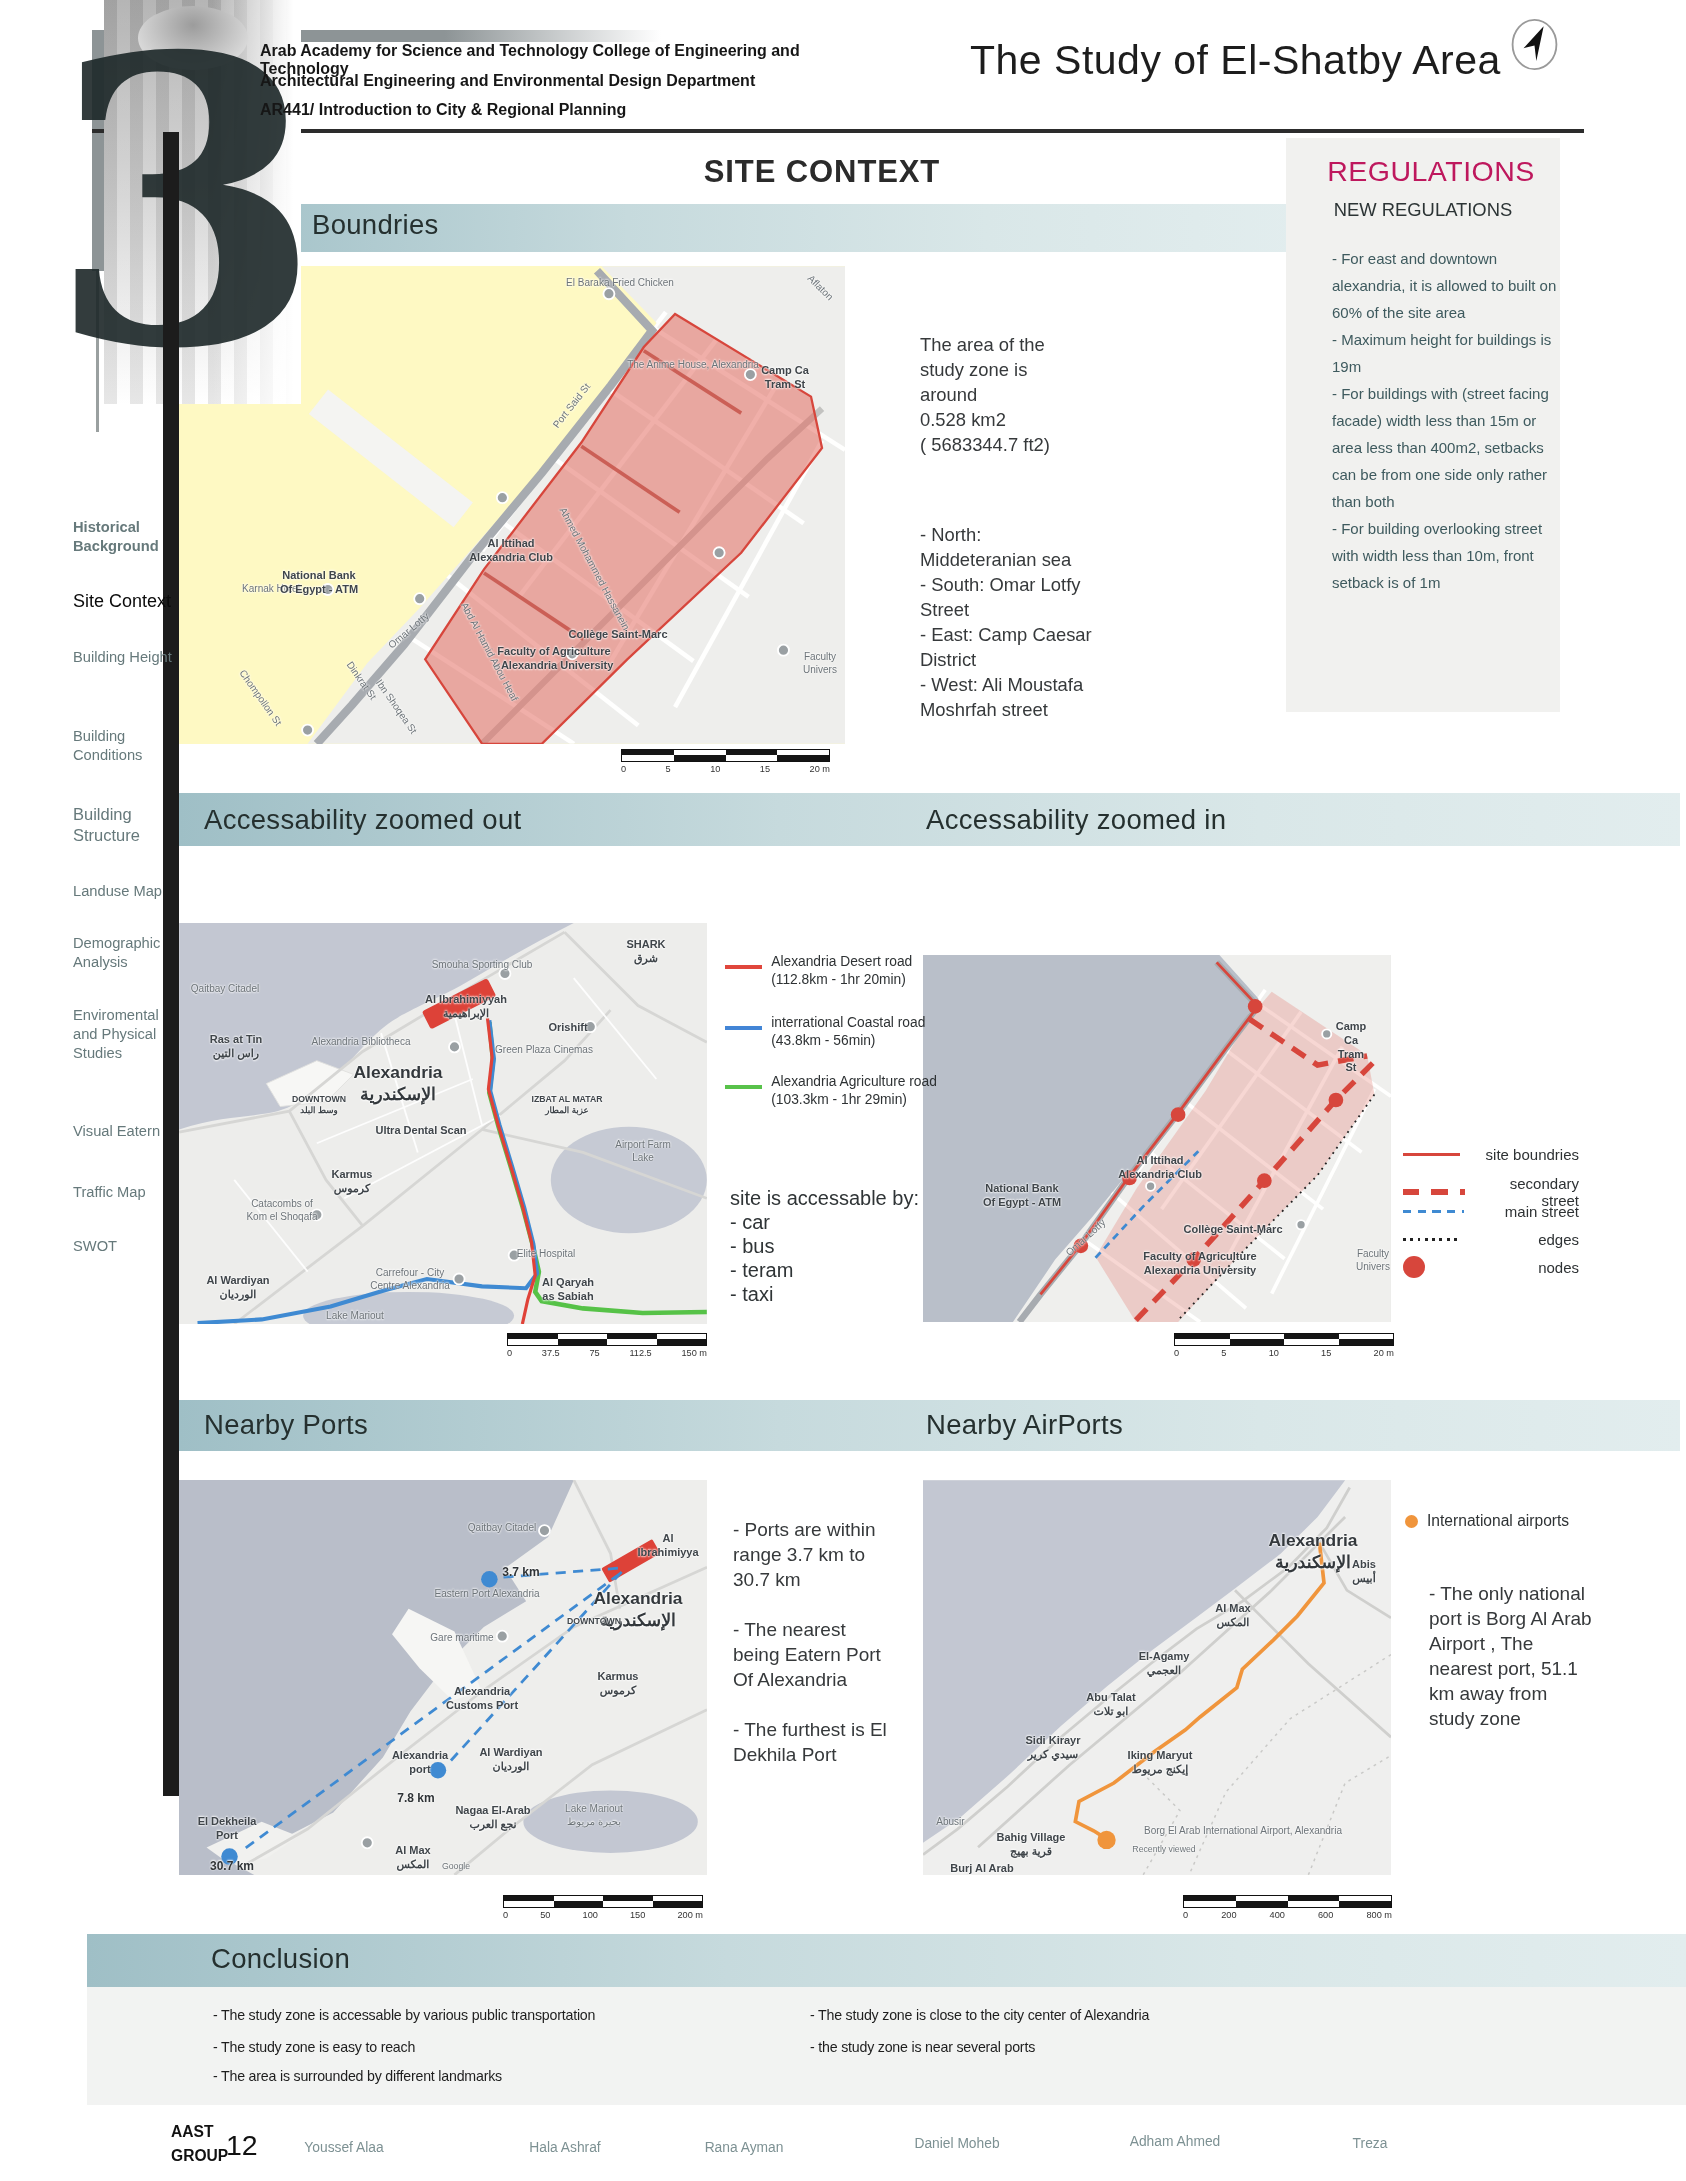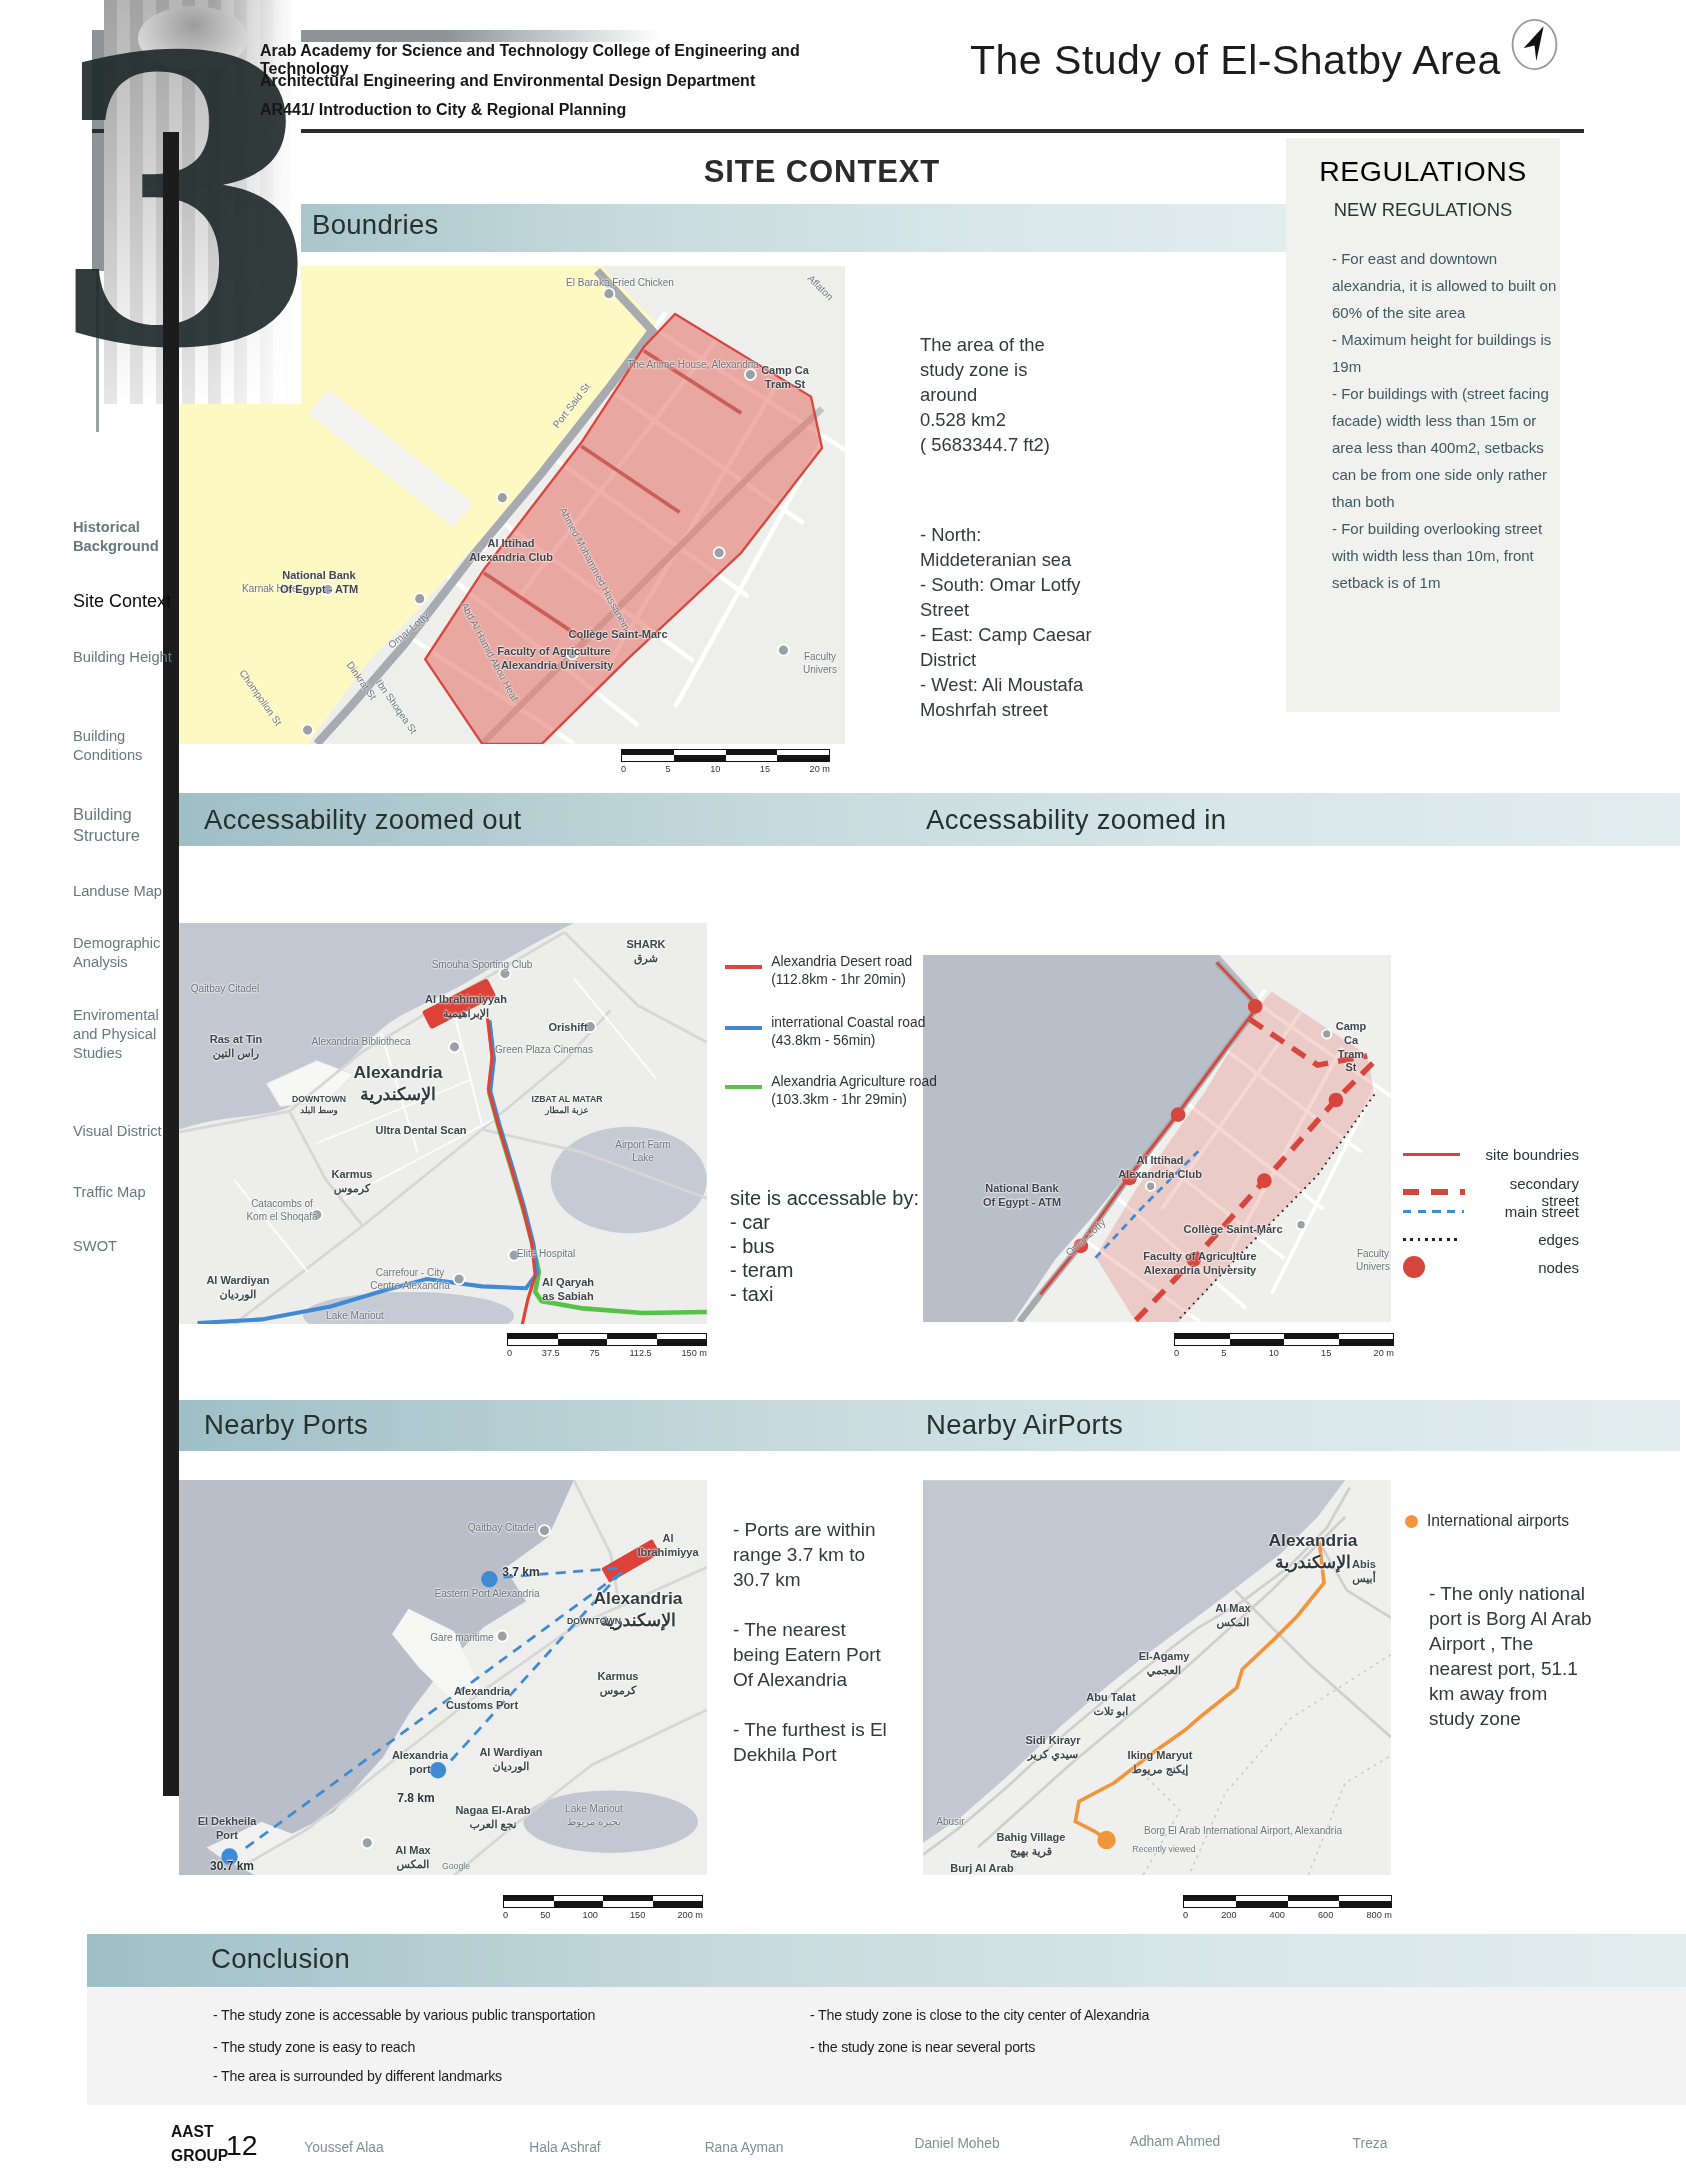--- a/index.html
+++ b/index.html
@@ -37,21 +37,21 @@
 
   
   .nav{position:absolute;left:73px;width:103px;font-size:14.7px;color:#66797b;line-height:1.28;z-index:5;}
   .nav.bold{font-weight:700;}
   .nav.active{font-size:18px;color:#0b0b0b;font-weight:500;}
   .nav.big{font-size:16.5px;}
 
   
   .regcard{left:1286px;top:138px;width:274px;height:574px;background:#f1f1ef;z-index:3;}
   .regtitle{position:absolute;left:0;top:16.5px;width:100%;text-align:center;
-            font-size:28.5px;color:#000000;font-weight:500;letter-spacing:0.5px;}
+            font-size:28.5px;color:#be185d;font-weight:500;letter-spacing:0.5px;padding-left:8px;}
   .regsub{position:absolute;left:0;top:61px;width:100%;text-align:center;
           font-size:18.4px;color:#2c3435;font-weight:500;}
   .regitems{position:absolute;left:22px;top:107px;width:231px;margin-left:24px;}
   .regitems p{margin:0;font-size:15px;line-height:27px;color:#3e5a5e;}
 
   
   .map{position:absolute;overflow:hidden;}
   .map svg{position:absolute;left:0;top:0;}
   .ml{position:absolute;transform:translate(-50%,-50%);white-space:pre-line;text-align:center;
       font-size:10px;color:#6d7479;line-height:1.25;z-index:6;
@@ -128,21 +128,21 @@
 
   <div class="abs rail"></div>
   <div class="nav bold" style="top:518px">Historical Background</div>
   <div class="nav active" style="top:590px">Site Context</div>
   <div class="nav" style="top:648px">Building Height</div>
   <div class="nav" style="top:727px">Building Conditions</div>
   <div class="nav big" style="top:804px">Building Structure</div>
   <div class="nav" style="top:882px">Landuse Map</div>
   <div class="nav" style="top:934px">Demographic Analysis</div>
   <div class="nav" style="top:1006px">Enviromental and Physical Studies</div>
-  <div class="nav" style="top:1122px">Visual District</div>
+  <div class="nav" style="top:1122px">Visual Eatern</div>
   <div class="nav" style="top:1183px">Traffic Map</div>
   <div class="nav" style="top:1237px">SWOT</div>
 
   <div class="abs regcard">
     <div class="regtitle">REGULATIONS</div>
     <div class="regsub">NEW REGULATIONS</div>
     <div class="regitems">
       <p>- For east and downtown alexandria, it is allowed to built on 60% of the site area</p>
       <p>- Maximum height for buildings is 19m</p>
       <p>- For buildings with (street facing facade) width less than 15m or area less than 400m2, setbacks can be from one side only rather than both</p>

